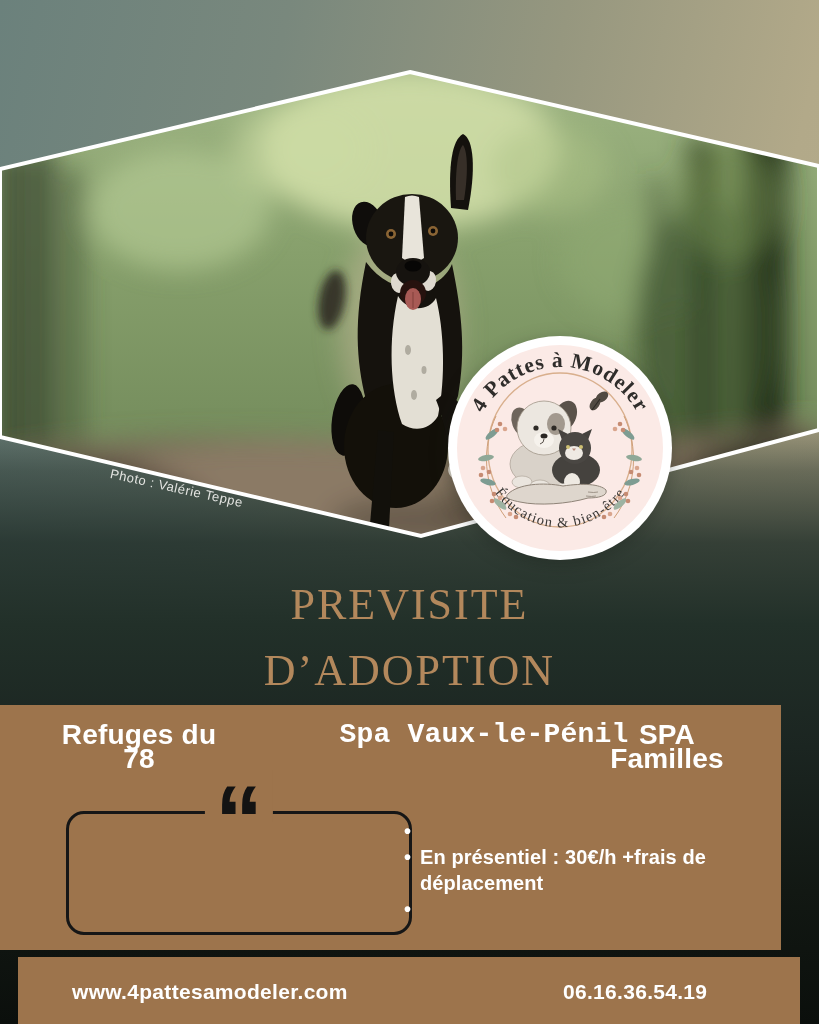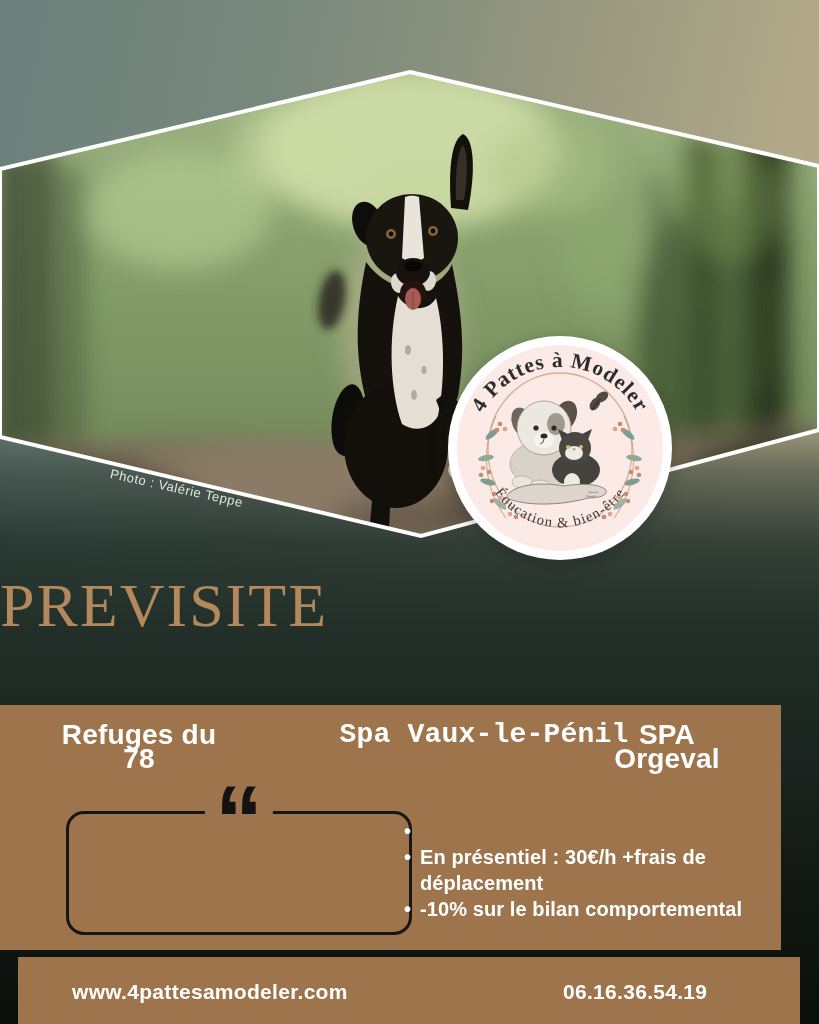--- a/index.html
+++ b/index.html
@@ -13,23 +13,23 @@
         #223029 61%,
         #1b2521 73%,
         #121813 87%,
         #0b0f0c 100%),
       linear-gradient(102deg,#6b817c 0%,#79887d 28%,#96977f 55%,#b2a989 80%,#b6ad8d 100%);}
   .photo-svg{position:absolute;left:0;top:0;}
   .photo-credit{position:absolute;left:112px;top:466px;color:#f1f1ee;font-size:13px;
     letter-spacing:.6px;transform:rotate(12.5deg);transform-origin:0 0;opacity:.92;}
   .logo-badge{position:absolute;left:448px;top:336px;width:224px;height:224px;
     filter:drop-shadow(0 5px 9px rgba(20,25,20,.30));}
-  .title{position:absolute;left:0;top:572px;width:100%;text-align:left;
+  .title{position:absolute;left:0;top:572px;width:100%;text-align:center;
     font-family:"Liberation Serif",serif;font-weight:400;
-    font-size:62px;line-height:66px;letter-spacing:2px;color:#b3885c;}
+    font-size:44px;line-height:66px;letter-spacing:2px;color:#b3885c;}
   .panel{position:absolute;left:0;top:705px;width:781px;height:245px;background:#9d744c;}
   .partner{position:absolute;top:723px;transform:translateX(-50%);
     color:#fff;font-weight:bold;font-size:28px;line-height:24px;text-align:center;
     white-space:pre-line;letter-spacing:.2px;}
   .p1{left:139px;} .p2{left:307px;} .p3{left:484px;font-family:Liberation Mono, monospace;} .p4{left:667px;}
   .quote-box{position:absolute;left:66px;top:811px;width:346px;min-height:124px;
     box-sizing:border-box;border:3px solid #161616;border-radius:18px;
     padding:7px 10px 6px 13px;color:#fff;font-weight:bold;
     font-size:19.5px;line-height:23.5px;letter-spacing:.2px;}
   .quote-mark{position:absolute;top:-44px;left:50%;transform:translateX(-50%);
@@ -210,43 +210,43 @@
       <ellipse cx="92" cy="150" rx="10" ry="6" fill="#eae5de" stroke="#a79d92" stroke-width=".6"></ellipse>
       <ellipse cx="116" cy="152" rx="7" ry="4.5" fill="#efeae3"></ellipse>
       <ellipse cx="132" cy="153" rx="7" ry="4.5" fill="#efeae3"></ellipse>
       <path d="M 60,158 C 70,148 95,146 115,150 C 135,147 152,148 158,154 C 160,160 150,162 140,162 C 120,168 90,170 72,166 C 62,164 56,162 60,158 Z" fill="#ded6cd" stroke="#8f8478" stroke-width="1"></path>
       <path d="M 140,156 q 6,1 10,0 M 138,160 q 6,1 10,0" stroke="#8f8478" stroke-width=".8" fill="none"></path>
     </g>
   </svg>
 
   <div class="title">
     <div>PREVISITE</div>
+    <div>D’ADOPTION</div>
   </div>
 
   <div class="panel"></div>
   <div class="partner p1">Refuges du
 78</div>
   <div class="partner p3">Spa Vaux-le-Pénil</div>
-  <div class="partner p4">SPA Orgeval</div>
+  <div class="partner p4">SPA Familles</div>
 
   <div class="quote-box">
     <span class="quote-mark">“</span>
   </div>
 
   <ul class="pricing">
     <li>
       <span class="bullet">•</span>
     </li>
     <li>
       <span class="bullet">•</span>
       <span>En présentiel : 30€/h +frais de déplacement</span>
     </li>
     <li>
       <span class="bullet">•</span>
-      <span>-10% sur le bilan comportemental</span>
     </li>
   </ul>
 
   <div class="footer-bar">
     <span class="site">www.4pattesamodeler.com</span>
     <span class="phone">06.16.36.54.19</span>
   </div>
 
 </div>
 

